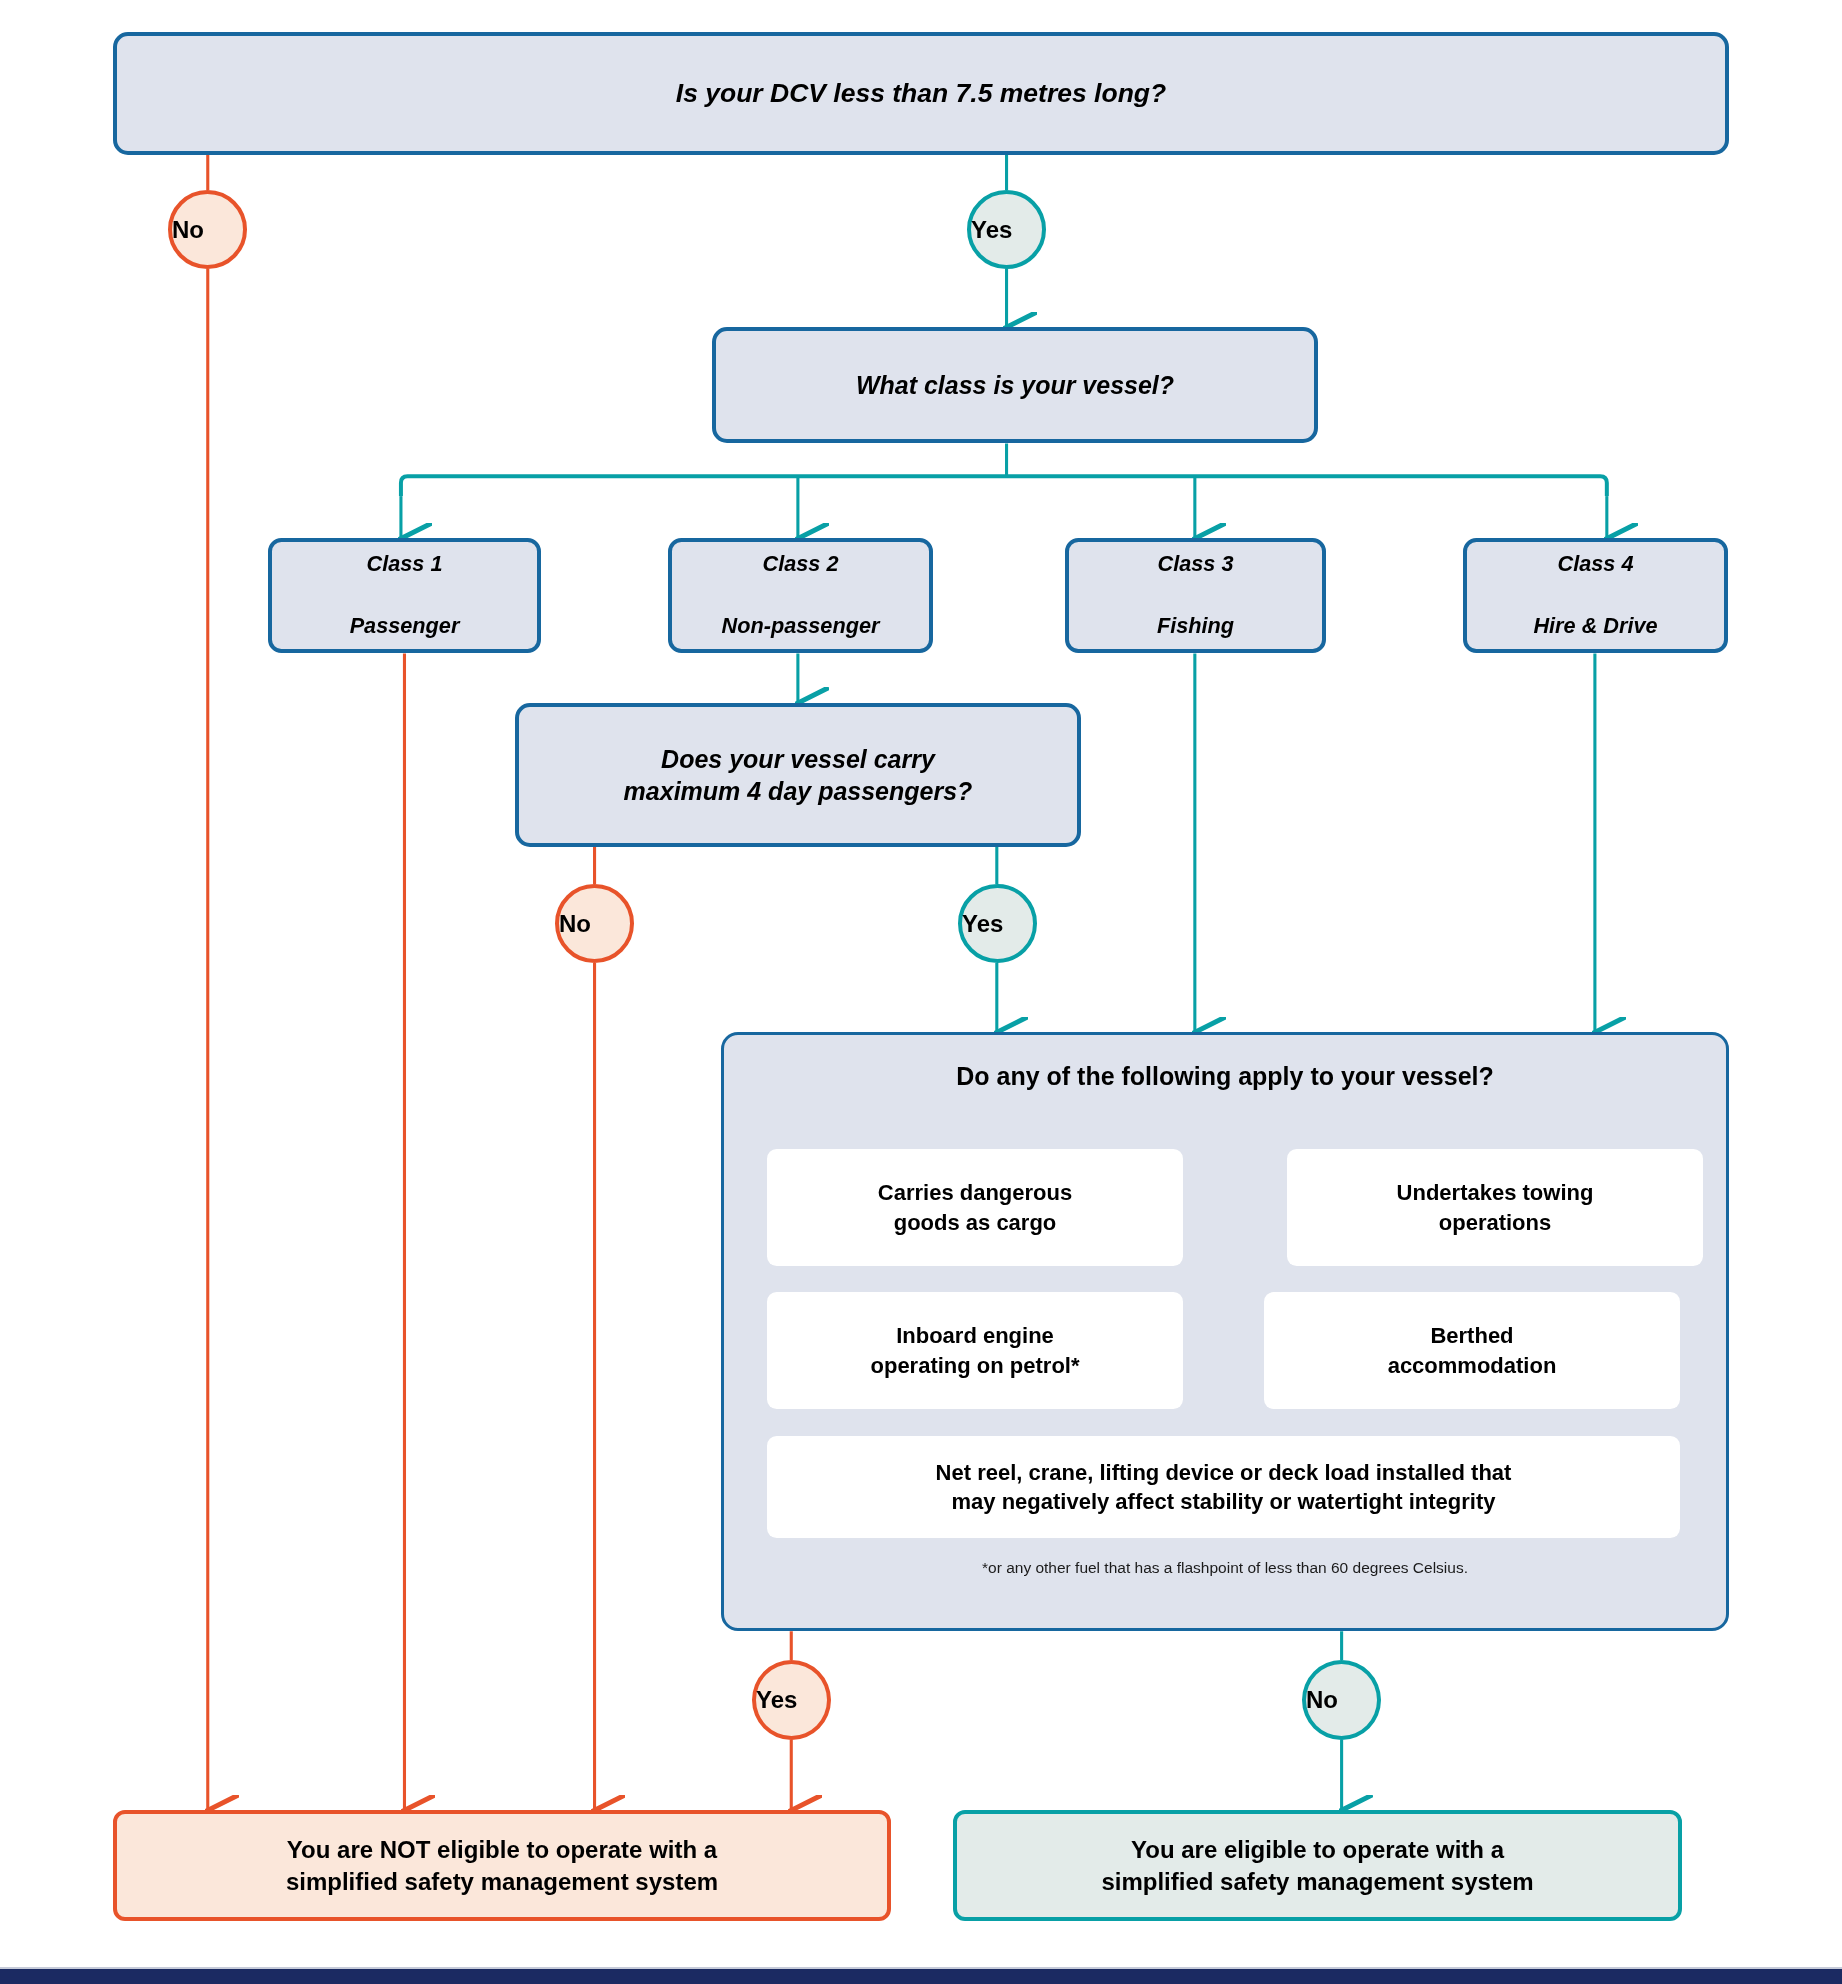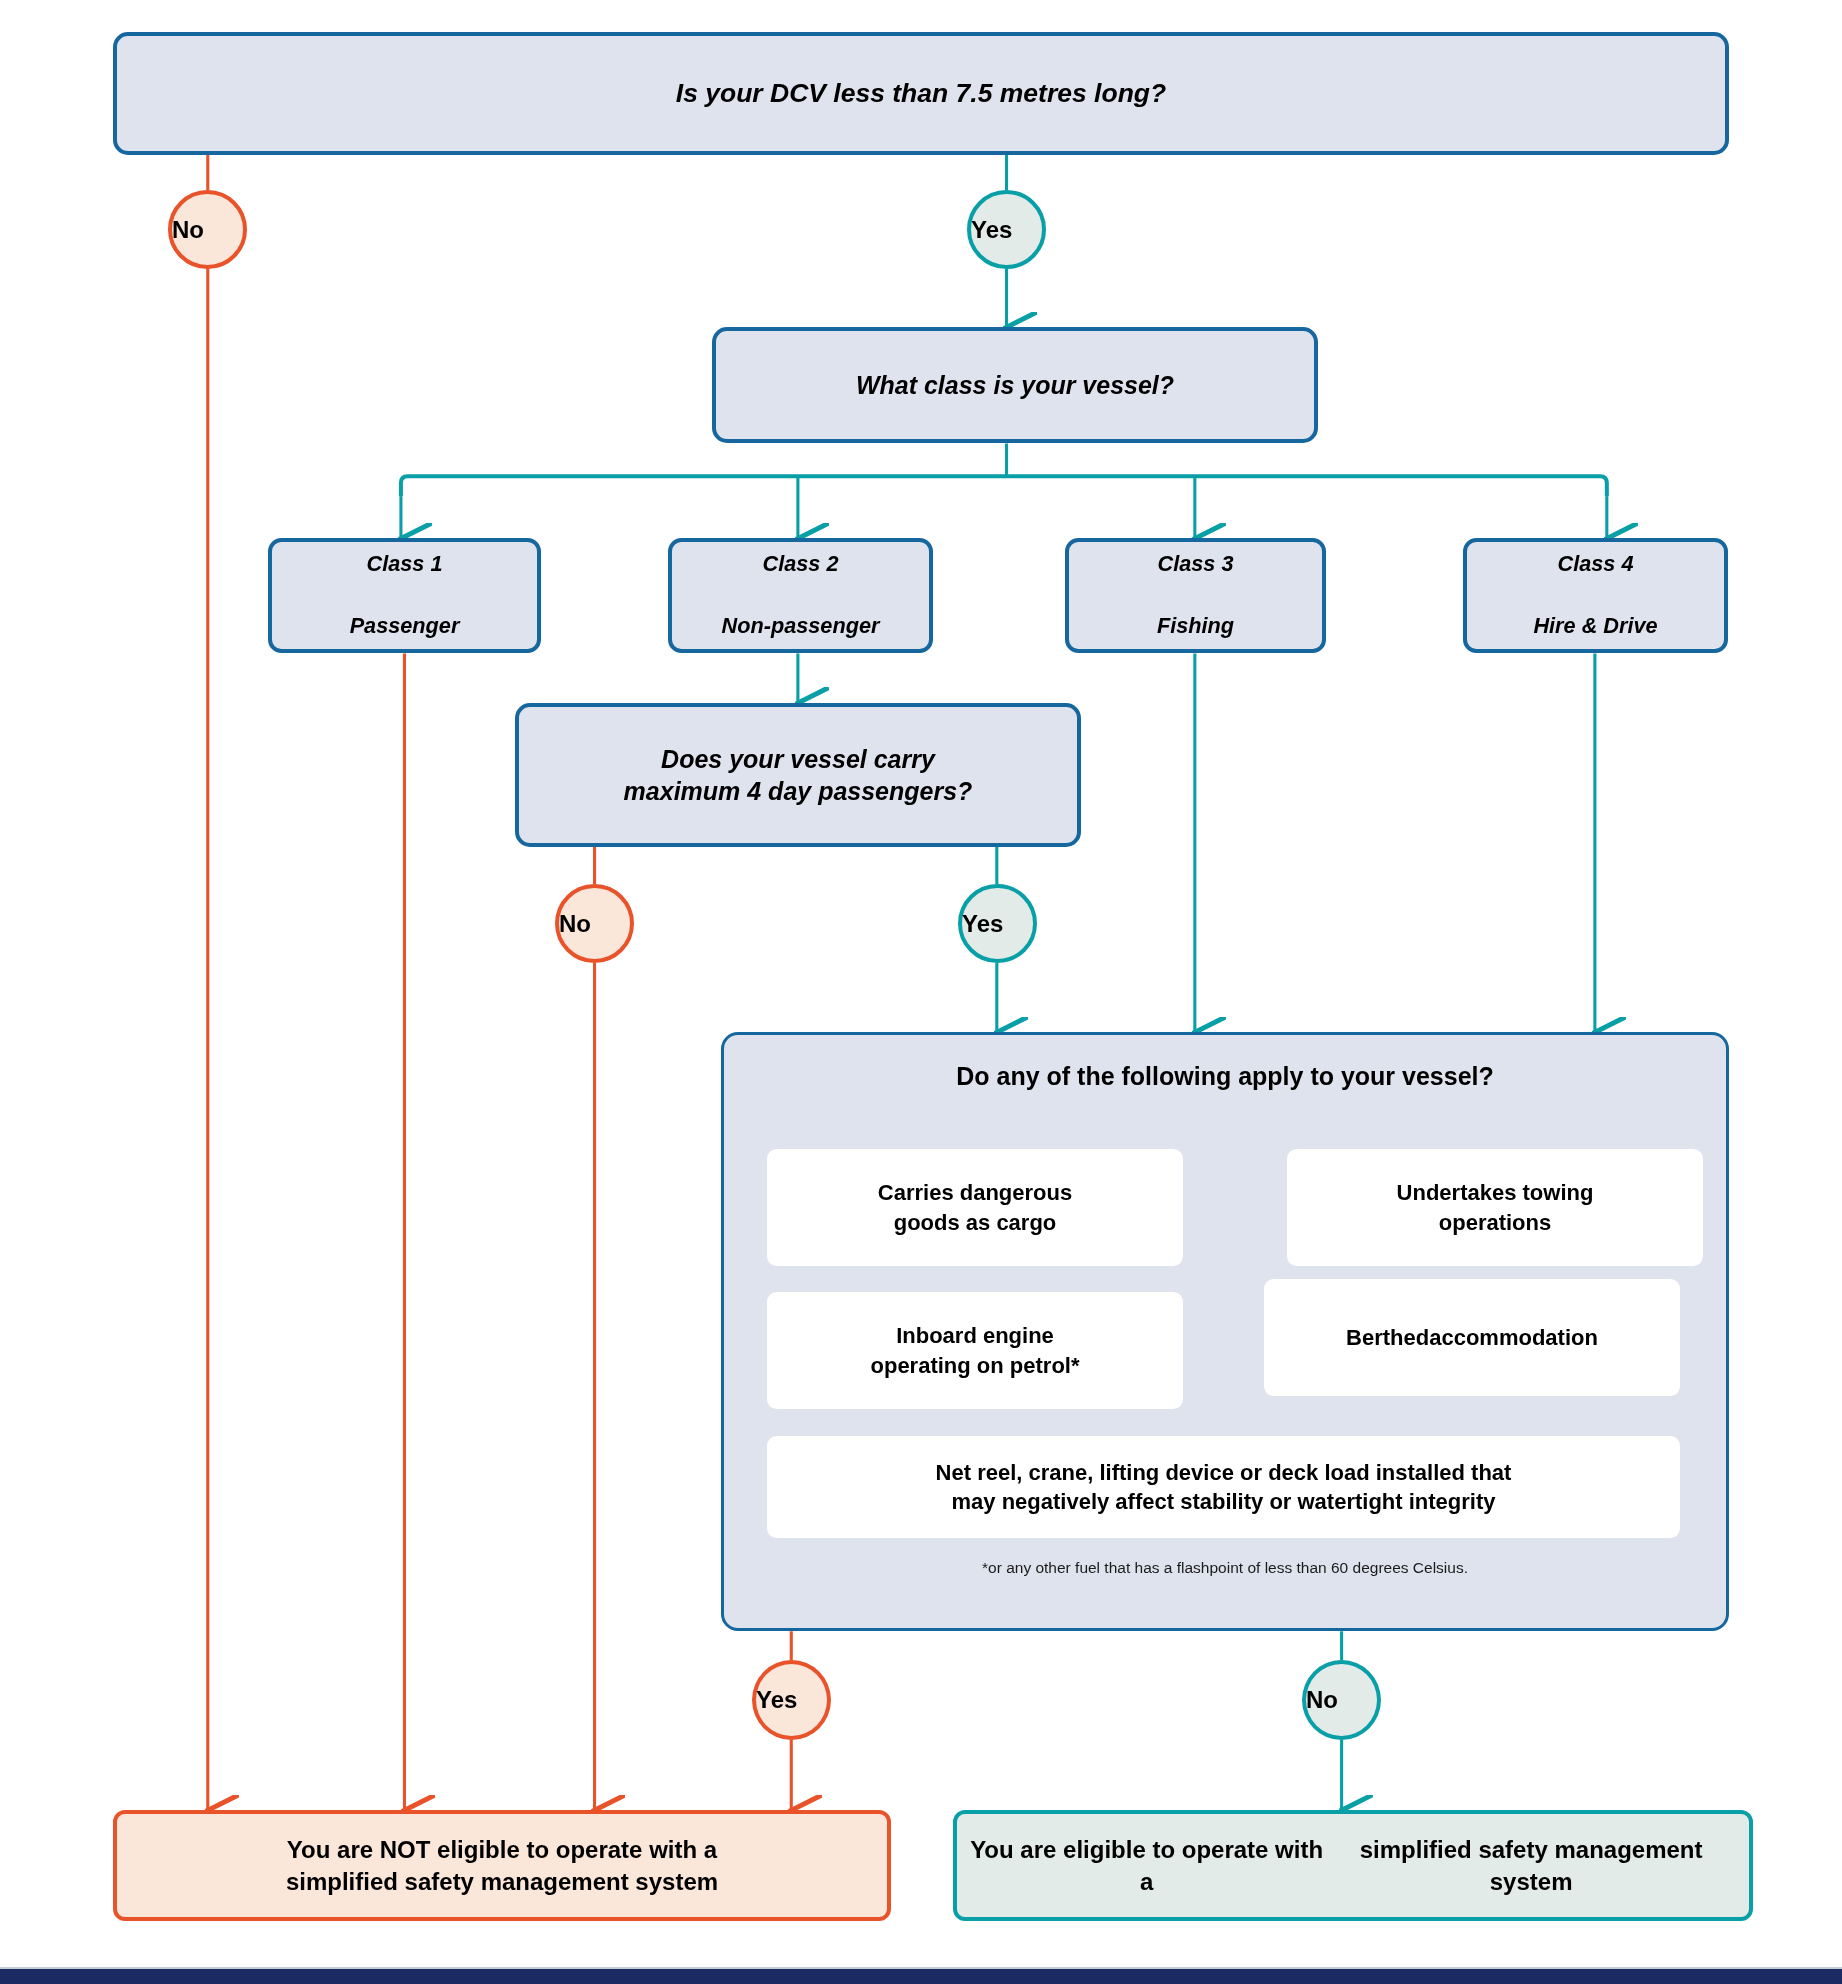--- a/index.html
+++ b/index.html
@@ -165,21 +165,21 @@
     <div class="card" style="left:540px;top:114px;width:416px;height:117px;flex-direction:column;margin-left:23px;">
       <span>Undertakes towing</span>
       <span>operations</span>
     </div>
 
     <div class="card" style="left:43px;top:257px;width:416px;height:117px;flex-direction:column;">
       <span>Inboard engine</span>
       <span>operating on petrol*</span>
     </div>
 
-    <div class="card" style="left:540px;top:244px;width:416px;height:117px;flex-direction:row;text-align:right;">
+    <div class="card" style="left:540px;top:257px;width:416px;height:117px;flex-direction:column;text-align:right;">
       <span>Berthed</span>
       <span>accommodation</span>
     </div>
 
     <div class="card" style="left:43px;top:401px;width:913px;height:102px;flex-direction:column;">
       <span>Net reel, crane, lifting device or deck load installed that</span>
       <span>may negatively affect stability or watertight integrity</span>
     </div>
 
     <div class="footnote" style="top:524px;">*or any other fuel that has a flashpoint of less than 60 degrees Celsius.</div>
@@ -191,21 +191,21 @@
 
   <div class="pill yes" style="left:1302px;top:1660px;width:79px;height:80px;">
     <span>No</span>
   </div>
 
   <div class="result no" style="left:113px;top:1810px;width:778px;height:111px;flex-direction:column;">
     <span>You are NOT eligible to operate with a</span>
     <span>simplified safety management system</span>
   </div>
 
-  <div class="result yes" style="left:953px;top:1810px;width:800px;height:111px;">
+  <div class="result yes" style="left:953px;top:1810px;width:729px;height:111px;flex-direction:column;">
     <span>You are eligible to operate with a</span>
     <span>simplified safety management system</span>
   </div>
 
   <div class="bottombar-line" style="top:1967px;"></div>
   <div class="bottombar" style="top:1969px;height:15.5px;"></div>
 </div>
 
 
 </body></html>

